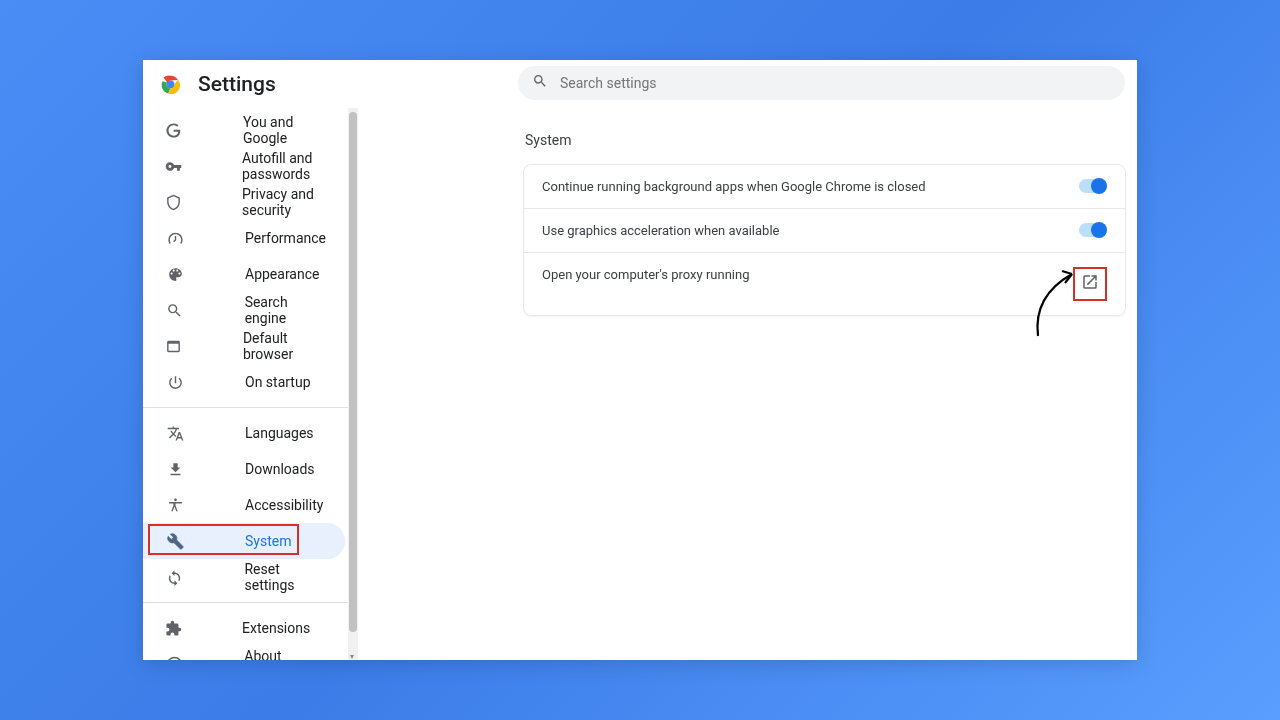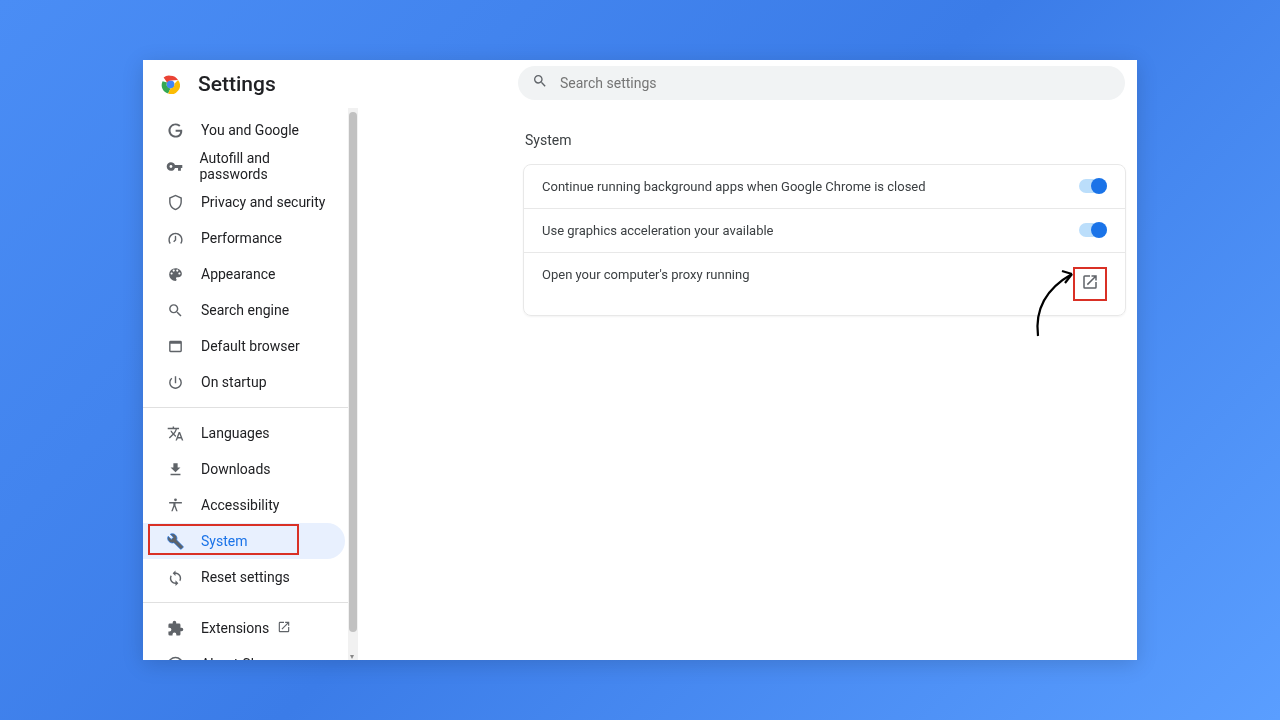--- a/index.html
+++ b/index.html
@@ -73,20 +73,21 @@
       left: 2px;
       width: 6px; height: 6px;
       font-size: 8px; color: #888;
     }
     .nav-item {
       display: flex; align-items: center;
       height: 36px;
       padding: 0 22px;
       cursor: pointer;
       position: relative;
+      gap: 44px;
     }
     .nav-item.active {
       background: #e8f0fe;
       border-radius: 0 18px 18px 0;
       margin-right: 8px;
     }
     .nav-item.active .nav-label { color: #1a73e8; }
     .nav-item.active .nav-icon svg { fill: #1a73e8; stroke: #1a73e8; }
     .nav-icon {
       width: 20px; height: 20px;
@@ -334,21 +335,21 @@
   </div>
 
   <div class="main-area">
     <div class="section-title2">System</div>
     <div class="card2" id="card">
         <div class="row">
           <span class="row-label">Continue running background apps when Google Chrome is closed</span>
           <div class="toggle2"></div>
         </div>
         <div class="row">
-          <span class="row-label">Use graphics acceleration your available</span>
+          <span class="row-label">Use graphics acceleration when available</span>
           <div class="toggle2"></div>
         </div>
         <div class="row">
           <span class="row-label">Open your computer's proxy running</span>
           <div class="open-icon-box">
             <span><svg viewBox="0 0 24 24">
                 <path d="M19 19H5V5h7V3H5a2 2 0 0 0-2 2v14a2 2 0 0 0 2 2h14a2 2 0 0 0 2-2v-7h-2v7zM14 3v2h3.59l-9.83 9.83 1.41 1.41L19 6.41V10h2V3h-7z"></path>
               </svg></span>
           </div>
         </div>

